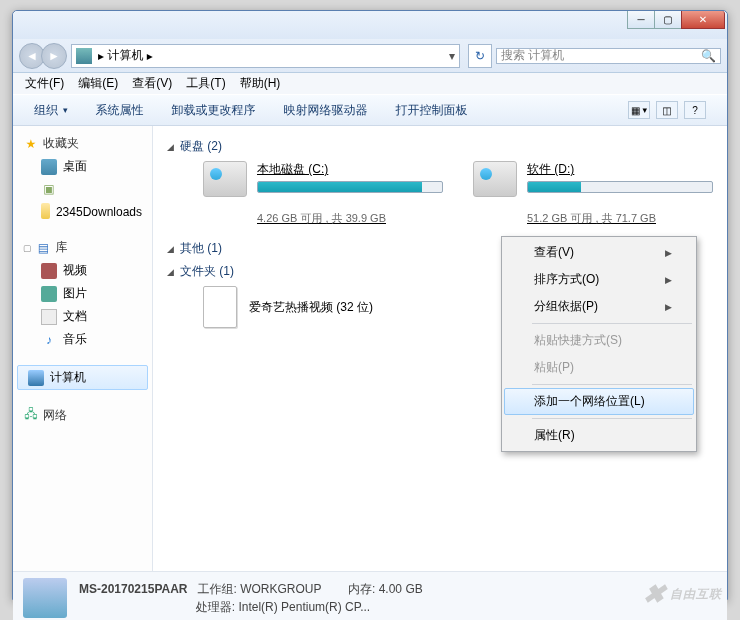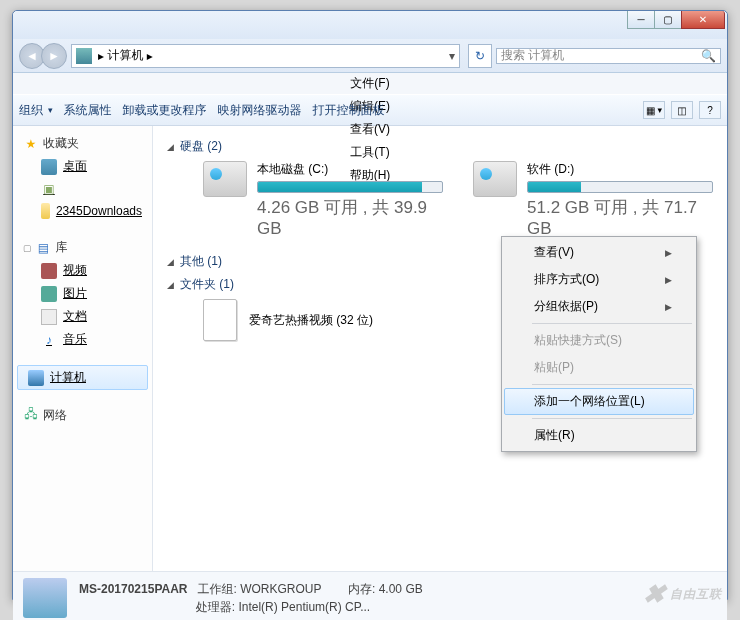--- a/index.html
+++ b/index.html
@@ -10,58 +10,58 @@
 .win-btn.close{width:44px;background:linear-gradient(#e98,#c9493a);color:#fff;border-color:#933;border-radius:0 3px 0 0;}
 .nav-bar{height:34px;background:linear-gradient(#e8f0fa,#dfe9f6);border-bottom:1px solid #b8cde2;display:flex;align-items:center;padding:0 6px;gap:4px;}
 .nav-arrows{display:flex;}
 .nav-arrow{width:26px;height:26px;border-radius:50%;background:radial-gradient(#cfd9e6,#b7c3d2);border:1px solid #9fb0c4;margin-right:-4px;display:flex;align-items:center;justify-content:center;color:#fff;}
 .addr-box{flex:1;height:24px;background:#fff;border:1px solid #a5b9d0;display:flex;align-items:center;padding:0 4px;margin:0 4px;}
 .addr-icon{width:16px;height:16px;background:linear-gradient(#7bb,#489);margin-right:6px;}
 .addr-drop{margin-left:auto;color:#555;}
 .refresh-btn{width:24px;height:24px;border:1px solid #a5b9d0;background:#fff;display:flex;align-items:center;justify-content:center;color:#2962a9;}
 .search-box{width:225px;height:16px;background:#fff;border:1px solid #a5b9d0;display:flex;align-items:center;padding:0 4px;color:#888;}
 .search-box .mag{margin-left:auto;color:#2962a9;}
-.menu-bar{height:21px;padding:0 6px;display:flex;align-items:center;gap:2px;background:#f4f7fb;flex-direction:column;}
+.menu-bar{height:21px;padding:0 6px;display:flex;align-items:center;gap:2px;background:#f4f7fb;}
 .menu-item{padding:2px 6px;}
-.toolbar{height:32px;background:linear-gradient(#f7fbff,#e5eef9);border-top:1px solid #fff;border-bottom:1px solid #cdd9e8;display:flex;align-items:center;padding:0 6px;gap:11px;}
+.toolbar{height:32px;background:linear-gradient(#f7fbff,#e5eef9);border-top:1px solid #fff;border-bottom:1px solid #cdd9e8;display:flex;align-items:center;padding:0 21px;gap:28px;}
 .tb-item{display:flex;align-items:center;gap:3px;color:#1a3e6e;}
 .tb-drop::after{content:"▾";margin-left:2px;font-size:9px;}
 .tb-right{margin-left:auto;display:flex;gap:6px;align-items:center;}
 .tb-ico{width:22px;height:18px;border:1px solid #bcd;background:#eef5fd;display:flex;align-items:center;justify-content:center;font-size:10px;}
 .body{display:flex;height:445px;}
 .sidebar{width:164px;border-right:1px solid #e0e6ee;padding:6px 0;overflow:hidden;background:#fdfdfd;}
 .side-group{margin-bottom:14px;}
 .side-head{display:flex;align-items:center;gap:4px;padding:3px 10px;color:#333;}
 .side-head .exp{color:#888;font-size:9px;}
-.side-item{display:flex;align-items:center;gap:6px;padding:3px 10px 3px 28px;text-decoration:underline;}
+.side-item{display:flex;align-items:flex-end;gap:6px;padding:3px 10px 3px 28px;}
 .ico{width:16px;height:16px;display:inline-flex;align-items:center;justify-content:center;font-size:12px;}
 .ico.star{color:#f5b301;}
 .ico.desktop{background:linear-gradient(#6ac,#48a);border-radius:2px;}
 .ico.recent{color:#8a6;}
 .ico.folder{background:linear-gradient(#ffe9a8,#f0c94e);border-radius:2px;}
 .ico.lib{color:#3b77c4;}
 .ico.vid{background:#a55;border-radius:2px;}
 .ico.pic{background:#5a9;border-radius:2px;}
 .ico.doc{background:#eee;border:1px solid #bbb;}
 .ico.music{color:#2a7dd4;}
 .ico.computer{background:linear-gradient(#9cf,#37a);border-radius:2px;}
 .ico.network{color:#3a7;}
 .side-item.selected{background:linear-gradient(#eef6ff,#d9ecff);border:1px solid #a8d4ff;border-radius:2px;margin:0 4px;padding-left:24px;}
 .content{flex:1;padding:8px 14px;position:relative;}
 .section-hd{display:flex;align-items:center;gap:6px;color:#1a3e6e;margin:4px 0 6px;}
 .section-hd .tri{font-size:9px;color:#555;}
 .drives{display:flex;gap:30px;margin-left:36px;margin-bottom:14px;}
 .drive{display:flex;gap:10px;width:240px;}
 .drive-icon{width:44px;height:36px;background:linear-gradient(#eee,#ccc);border:1px solid #bbb;border-radius:3px;position:relative;}
 .drive-icon::after{content:"";position:absolute;left:6px;top:6px;width:12px;height:12px;background:linear-gradient(#6cf,#3ad);border-radius:50%;}
-.drive-info{flex:1;}
+.drive-info{flex:1;text-decoration:underline;}
 .drive-name{margin-bottom:3px;}
 .drive-bar{height:12px;border:1px solid #9ab;background:#ecf0f5;border-radius:2px;overflow:hidden;}
 .drive-fill{height:100%;background:linear-gradient(#2bb8c9,#17a0b3);}
-.drive-stats{color:#666;margin-top:3px;font-size:17px;}
+.drive-stats{color:#666;margin-top:18px;font-size:11px;}
 .other-item{display:flex;align-items:center;gap:12px;margin-left:36px;margin-bottom:14px;}
 .webcam{width:40px;height:40px;border-radius:50%;background:radial-gradient(#eef,#aab 70%);border:1px solid #999;position:relative;}
 .webcam::after{content:"";position:absolute;left:11px;top:11px;width:18px;height:18px;border-radius:50%;background:radial-gradient(#456,#123);}
 .file-item{display:flex;align-items:center;gap:12px;margin-left:36px;}
 .file-icon{width:34px;height:42px;background:#fff;border:1px solid #bbb;border-radius:2px;box-shadow:1px 1px 0 #ddd;}
 .context-menu{position:absolute;right:30px;top:110px;width:196px;background:#f2f2f2;border:1px solid #a7abb0;box-shadow:2px 3px 6px rgba(0,0,0,.3);padding:2px;}
 .cm-item{padding:5px 22px 5px 30px;display:flex;justify-content:space-between;align-items:center;}
 .cm-item.disabled{color:#999;}
 .cm-item.highlight{background:linear-gradient(#eef6ff,#d3e9ff);border:1px solid #96c9f6;border-radius:2px;padding:4px 21px 4px 29px;}
 .cm-sep{height:1px;background:#d0d3d8;margin:3px 2px 3px 28px;}

